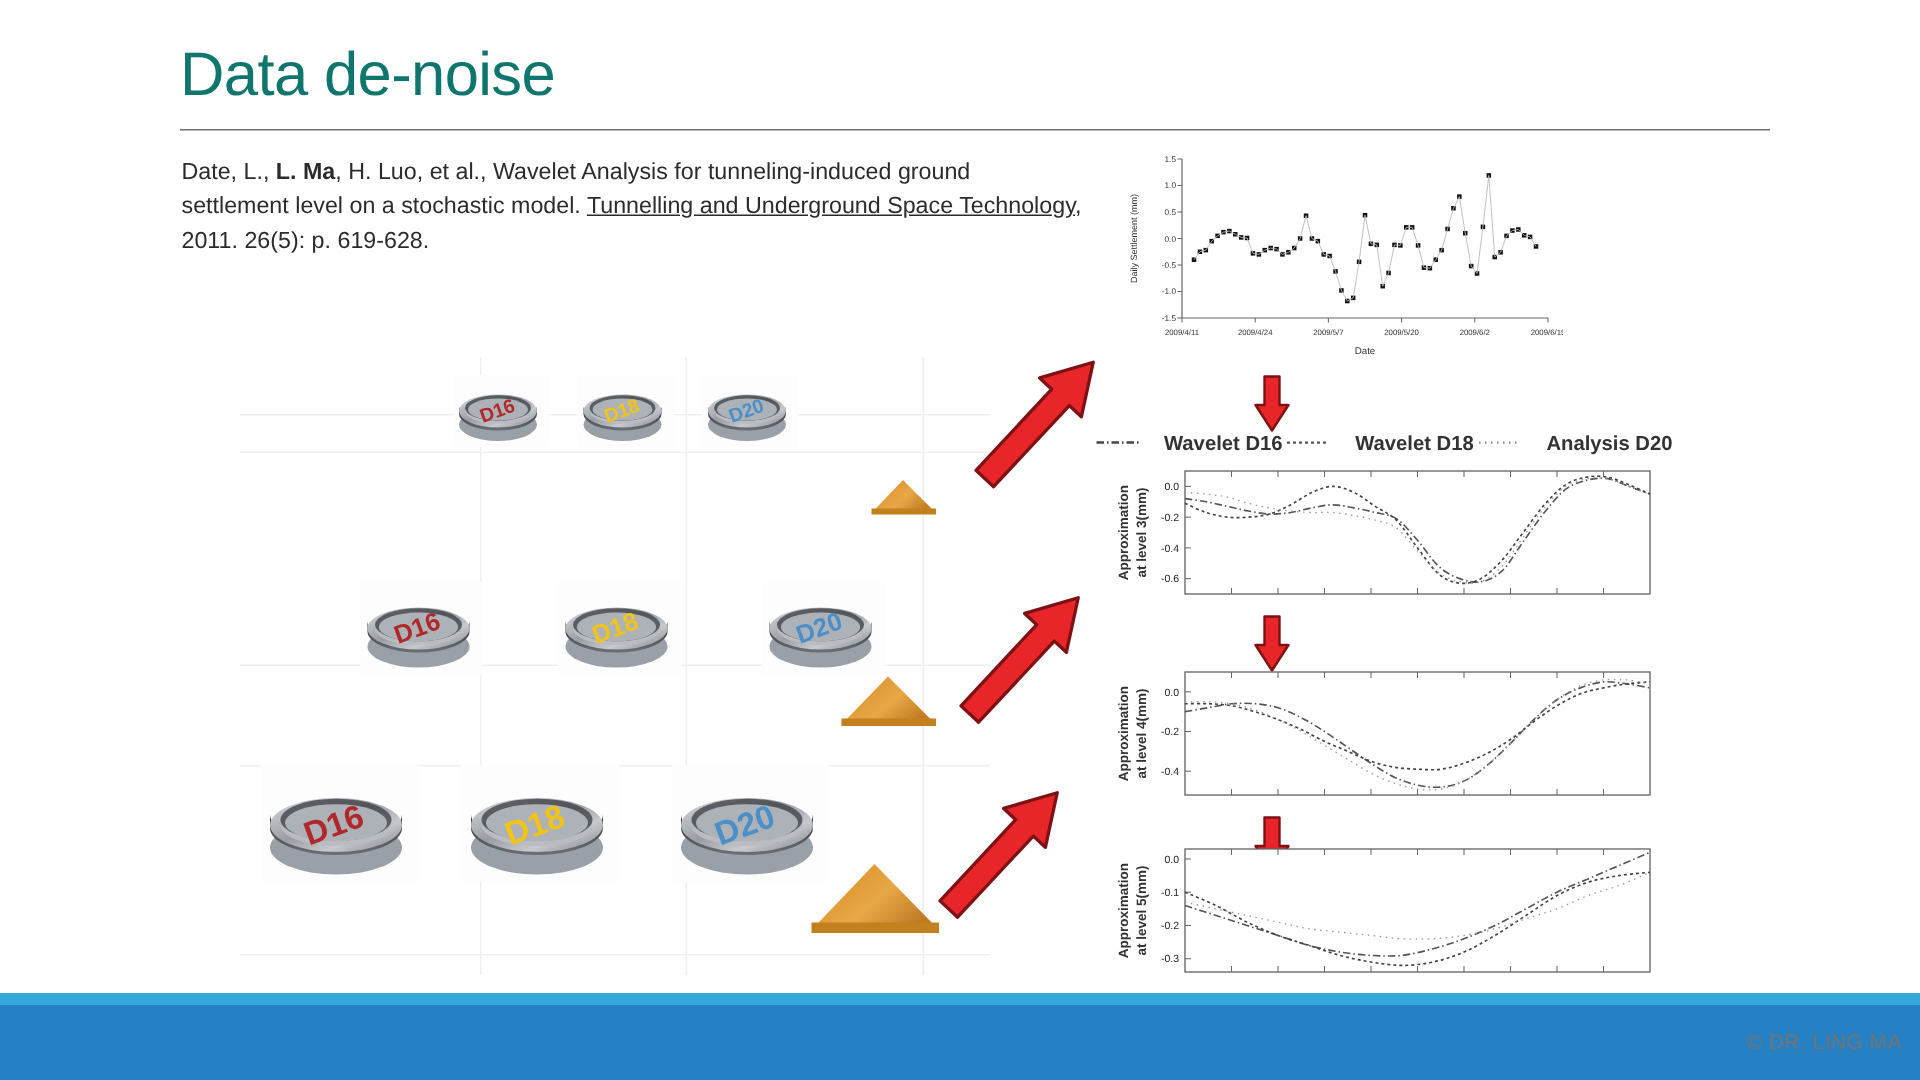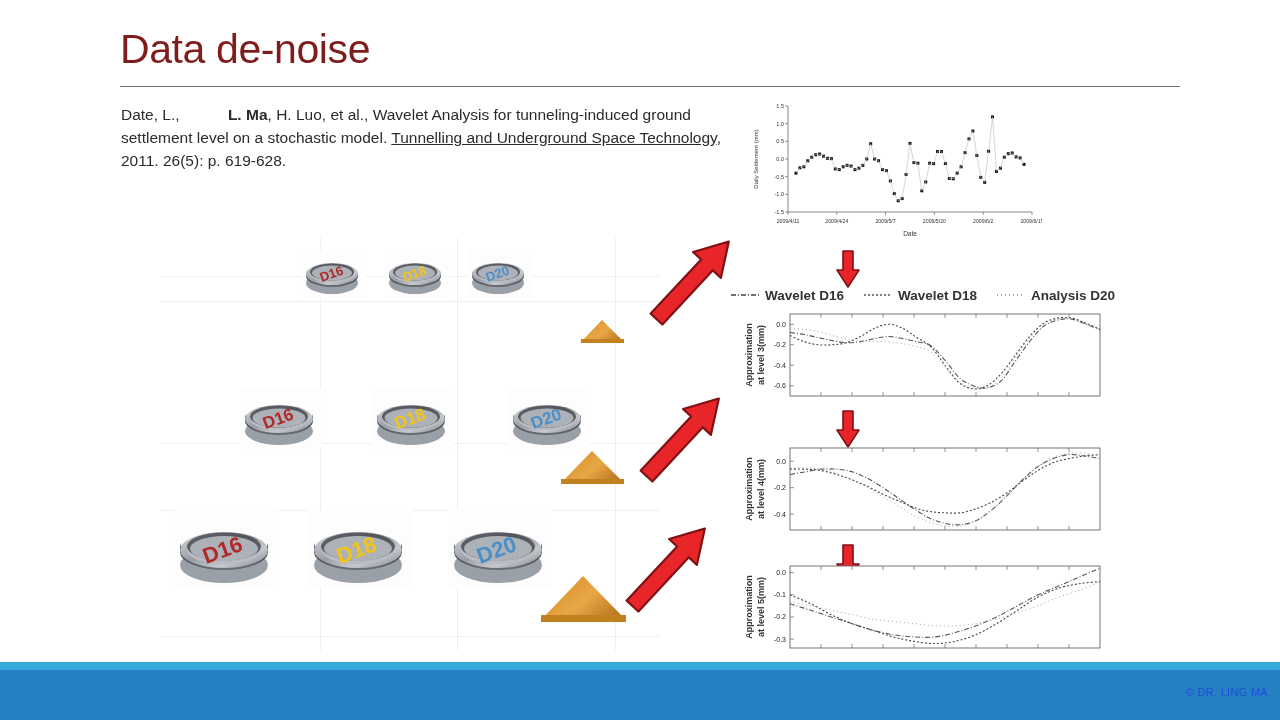--- a/index.html
+++ b/index.html
@@ -16,21 +16,21 @@
     color: #404040;
   }
 
   
   .slide-title {
     position: absolute;
     left: 120px;
     top: 26px;
     font-size: 41px;
     font-weight: 400;
-    color: #7f1d1d;
+    color: #0f766e;
     letter-spacing: -0.4px;
     white-space: nowrap;
   }
   .title-rule {
     position: absolute;
     left: 120px;
     top: 86px;
     width: 1060px;
     height: 1px;
     background: #6f6f73;
@@ -39,21 +39,21 @@
   
   .citation {
     position: absolute;
     left: 121px;
     top: 103px;
     width: 600px;
     font-size: 15.5px;
     line-height: 23px;
     color: #2b2b2b;
   }
-  .citation b { font-weight: bold; margin-left: 44px; }
+  .citation b { font-weight: bold; }
   .citation u { text-decoration: underline; }
 
   
   .diagram {
     position: absolute;
     left: 160px;
     top: 238px;
     width: 500px;
     height: 412px;
   }
@@ -106,21 +106,21 @@
     top: 186px;
     width: 385px;
     height: 18px;
     display: flex;
     align-items: center;
     justify-content: space-between;
   }
   .legend-item {
     display: flex;
     align-items: center;
-    gap: 5px;
+    gap: 16px;
     font-size: 13.5px;
     font-weight: bold;
     color: #333333;
     white-space: nowrap;
   }
   .legend-swatch { width: 30px; height: 8px; }
   .legend-swatch svg { display: block; }
 
   
   .footer-strip-light {
@@ -136,22 +136,22 @@
     left: 0;
     top: 670px;
     width: 1280px;
     height: 50px;
     background: #2680c4;
   }
   .footer-copy {
     position: absolute;
     right: 12px;
     top: 686px;
-    font-size: 11px;
-    color: #1d4ed8;
+    font-size: 14px;
+    color: #737373;
     letter-spacing: 0.3px;
     white-space: nowrap;
   }
 </style>
 </head>
 <body>
 
 <div class="slide-title">Data de-noise</div>
 <div class="title-rule"></div>
 

